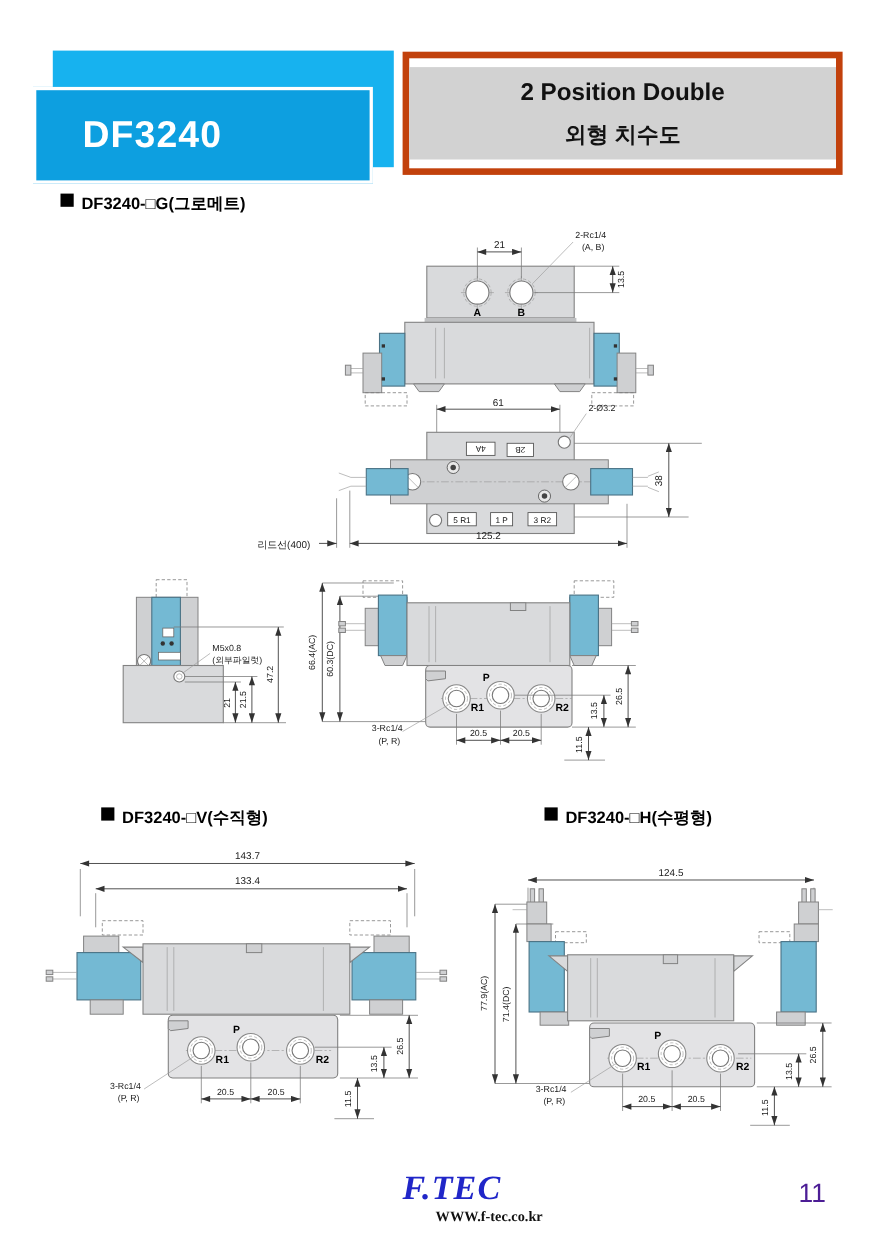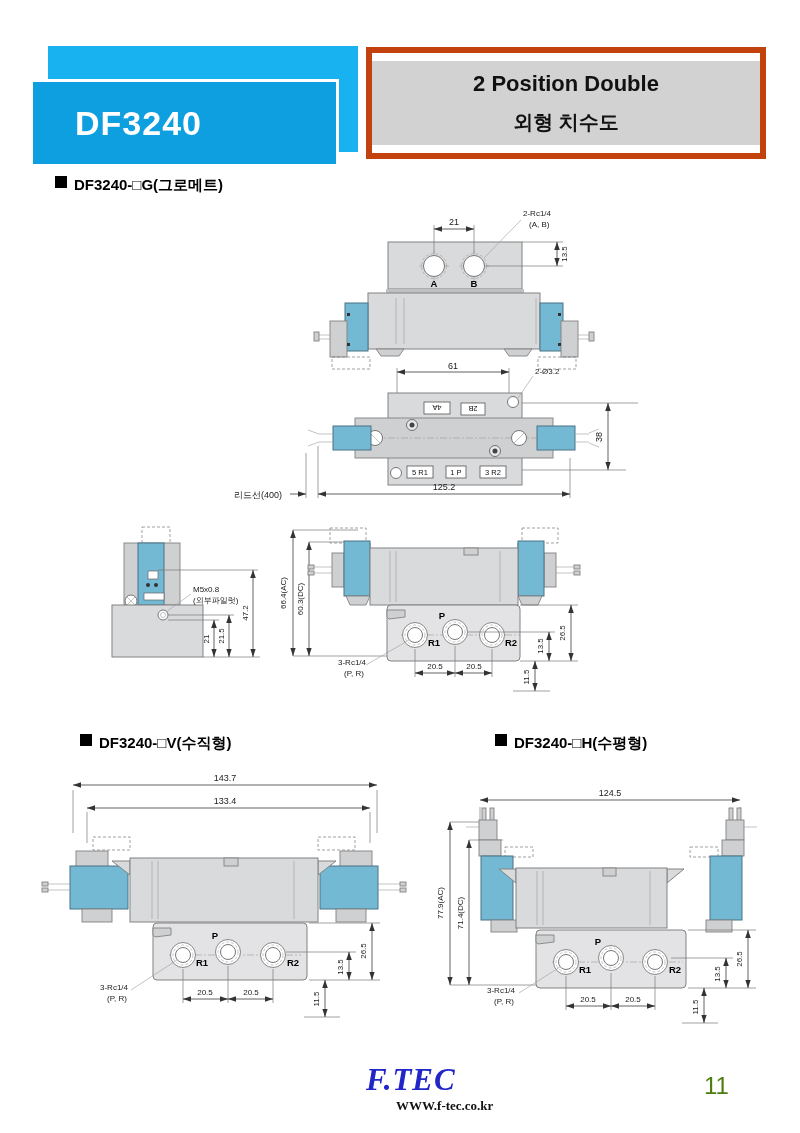--- a/index.html
+++ b/index.html
@@ -35,21 +35,21 @@
   .dt{font-size:8px;fill:#1a1a1a;}
   .dt9{font-size:9px;fill:#1a1a1a;}
   .pl{font-size:9.5px;font-weight:bold;fill:#000;}
   .bx{font-size:7.5px;fill:#111;}
   .lblbox{fill:#ffffff;stroke:#555;stroke-width:0.8;}
   
   .ftec{position:absolute;left:366px;top:1062px;font-size:31px;font-weight:bold;font-style:italic;
         color:#2026c8;letter-spacing:1px;font-family:Liberation Serif, serif;}
   .ftec-url{position:absolute;left:352px;top:1098px;font-size:13px;font-weight:bold;
             font-family:"Liberation Serif",serif;color:#111;margin-left:44px;}
-  .pageno{position:absolute;left:704px;top:1072px;font-size:24px;color:#4d7c0f;}
+  .pageno{position:absolute;left:726px;top:1072px;font-size:24px;color:#4c1d95;}
 </style>
 </head>
 <body>
 
 <div class="page">
 
   <div class="logo-wrap">
     <div class="logo-back"></div>
     <div class="logo-front">
       <span>DF3240</span>
@@ -59,21 +59,21 @@
     <div class="title-band">
       <div class="title-l1">2 Position Double</div>
       <div class="title-l2">외형 치수도</div>
     </div>
   </div>
 
   <div class="sec" style="left:55px;top:176px;">
     <span class="sq"></span>
     <span>DF3240-□G(그로메트)</span>
   </div>
-  <div class="sec" style="left:80px;top:734px;">
+  <div class="sec" style="left:92px;top:734px;">
     <span class="sq"></span>
     <span>DF3240-□V(수직형)</span>
   </div>
   <div class="sec" style="left:455px;top:734px;padding-left:40px;">
     <span class="sq"></span>
     <span>DF3240-□H(수평형)</span>
   </div>
 
   <svg style="left:300px;top:203px;" width="350" height="177" viewBox="0 0 350 177">
     <defs>

